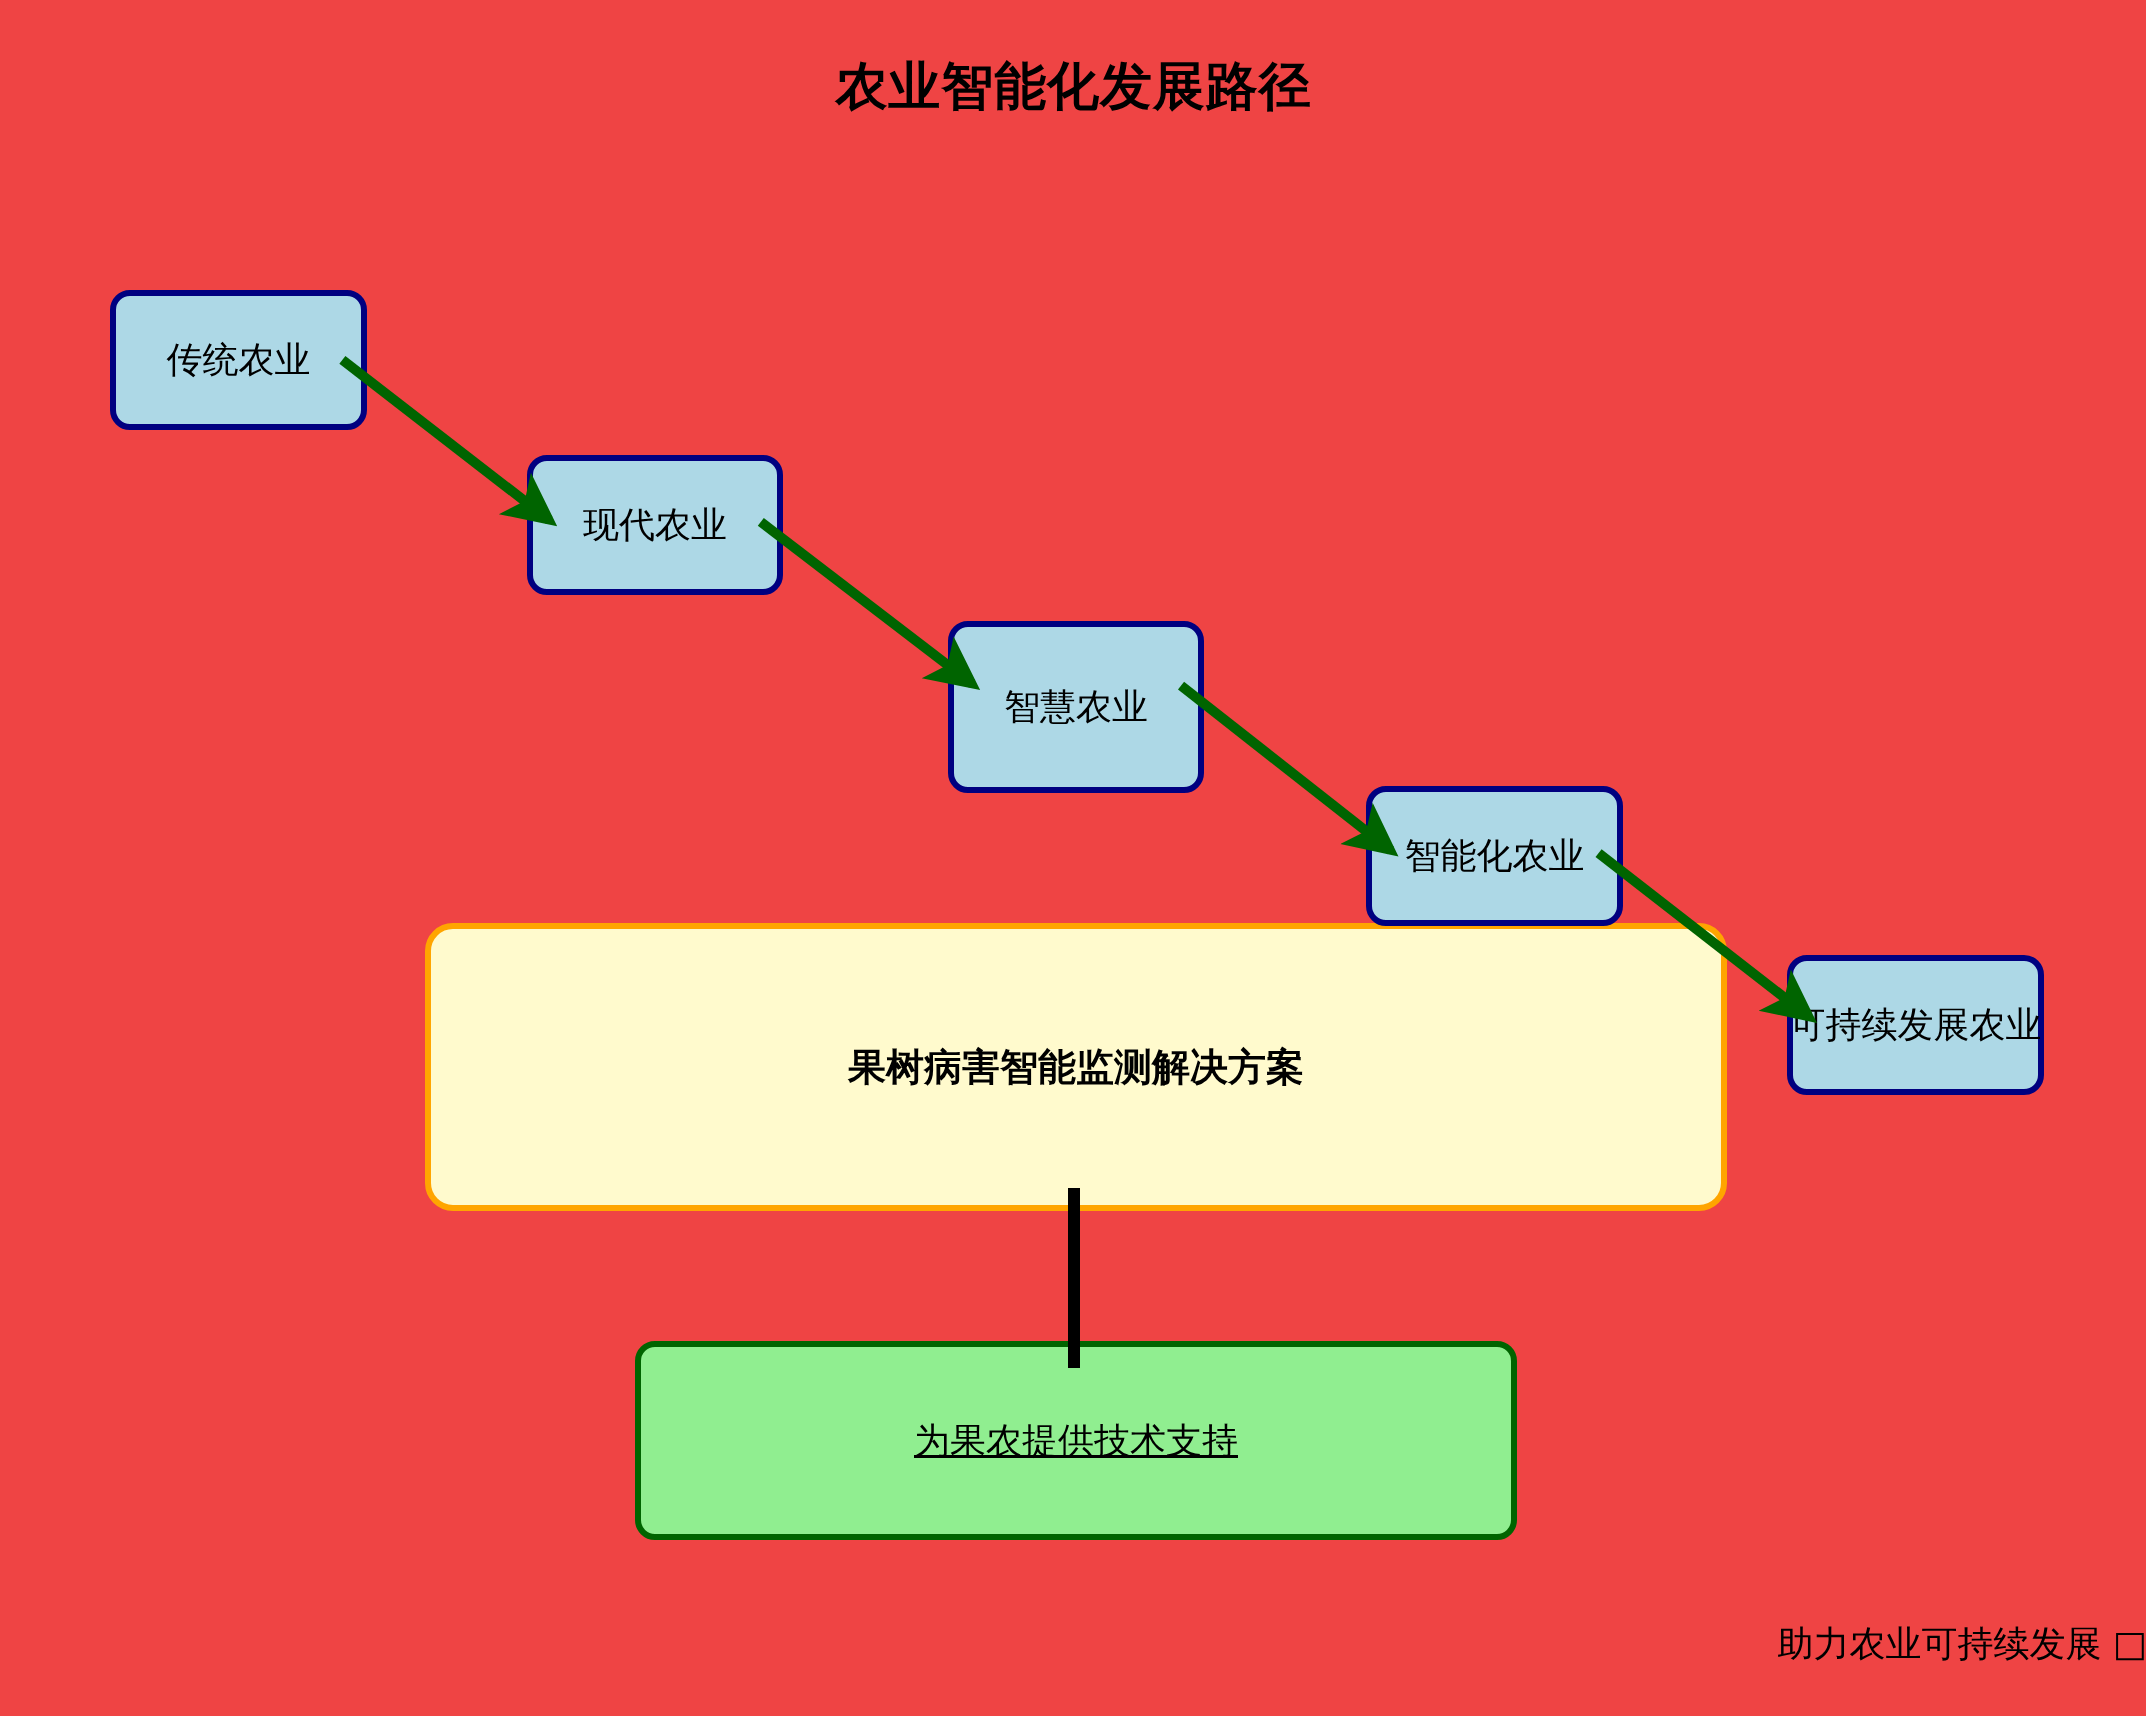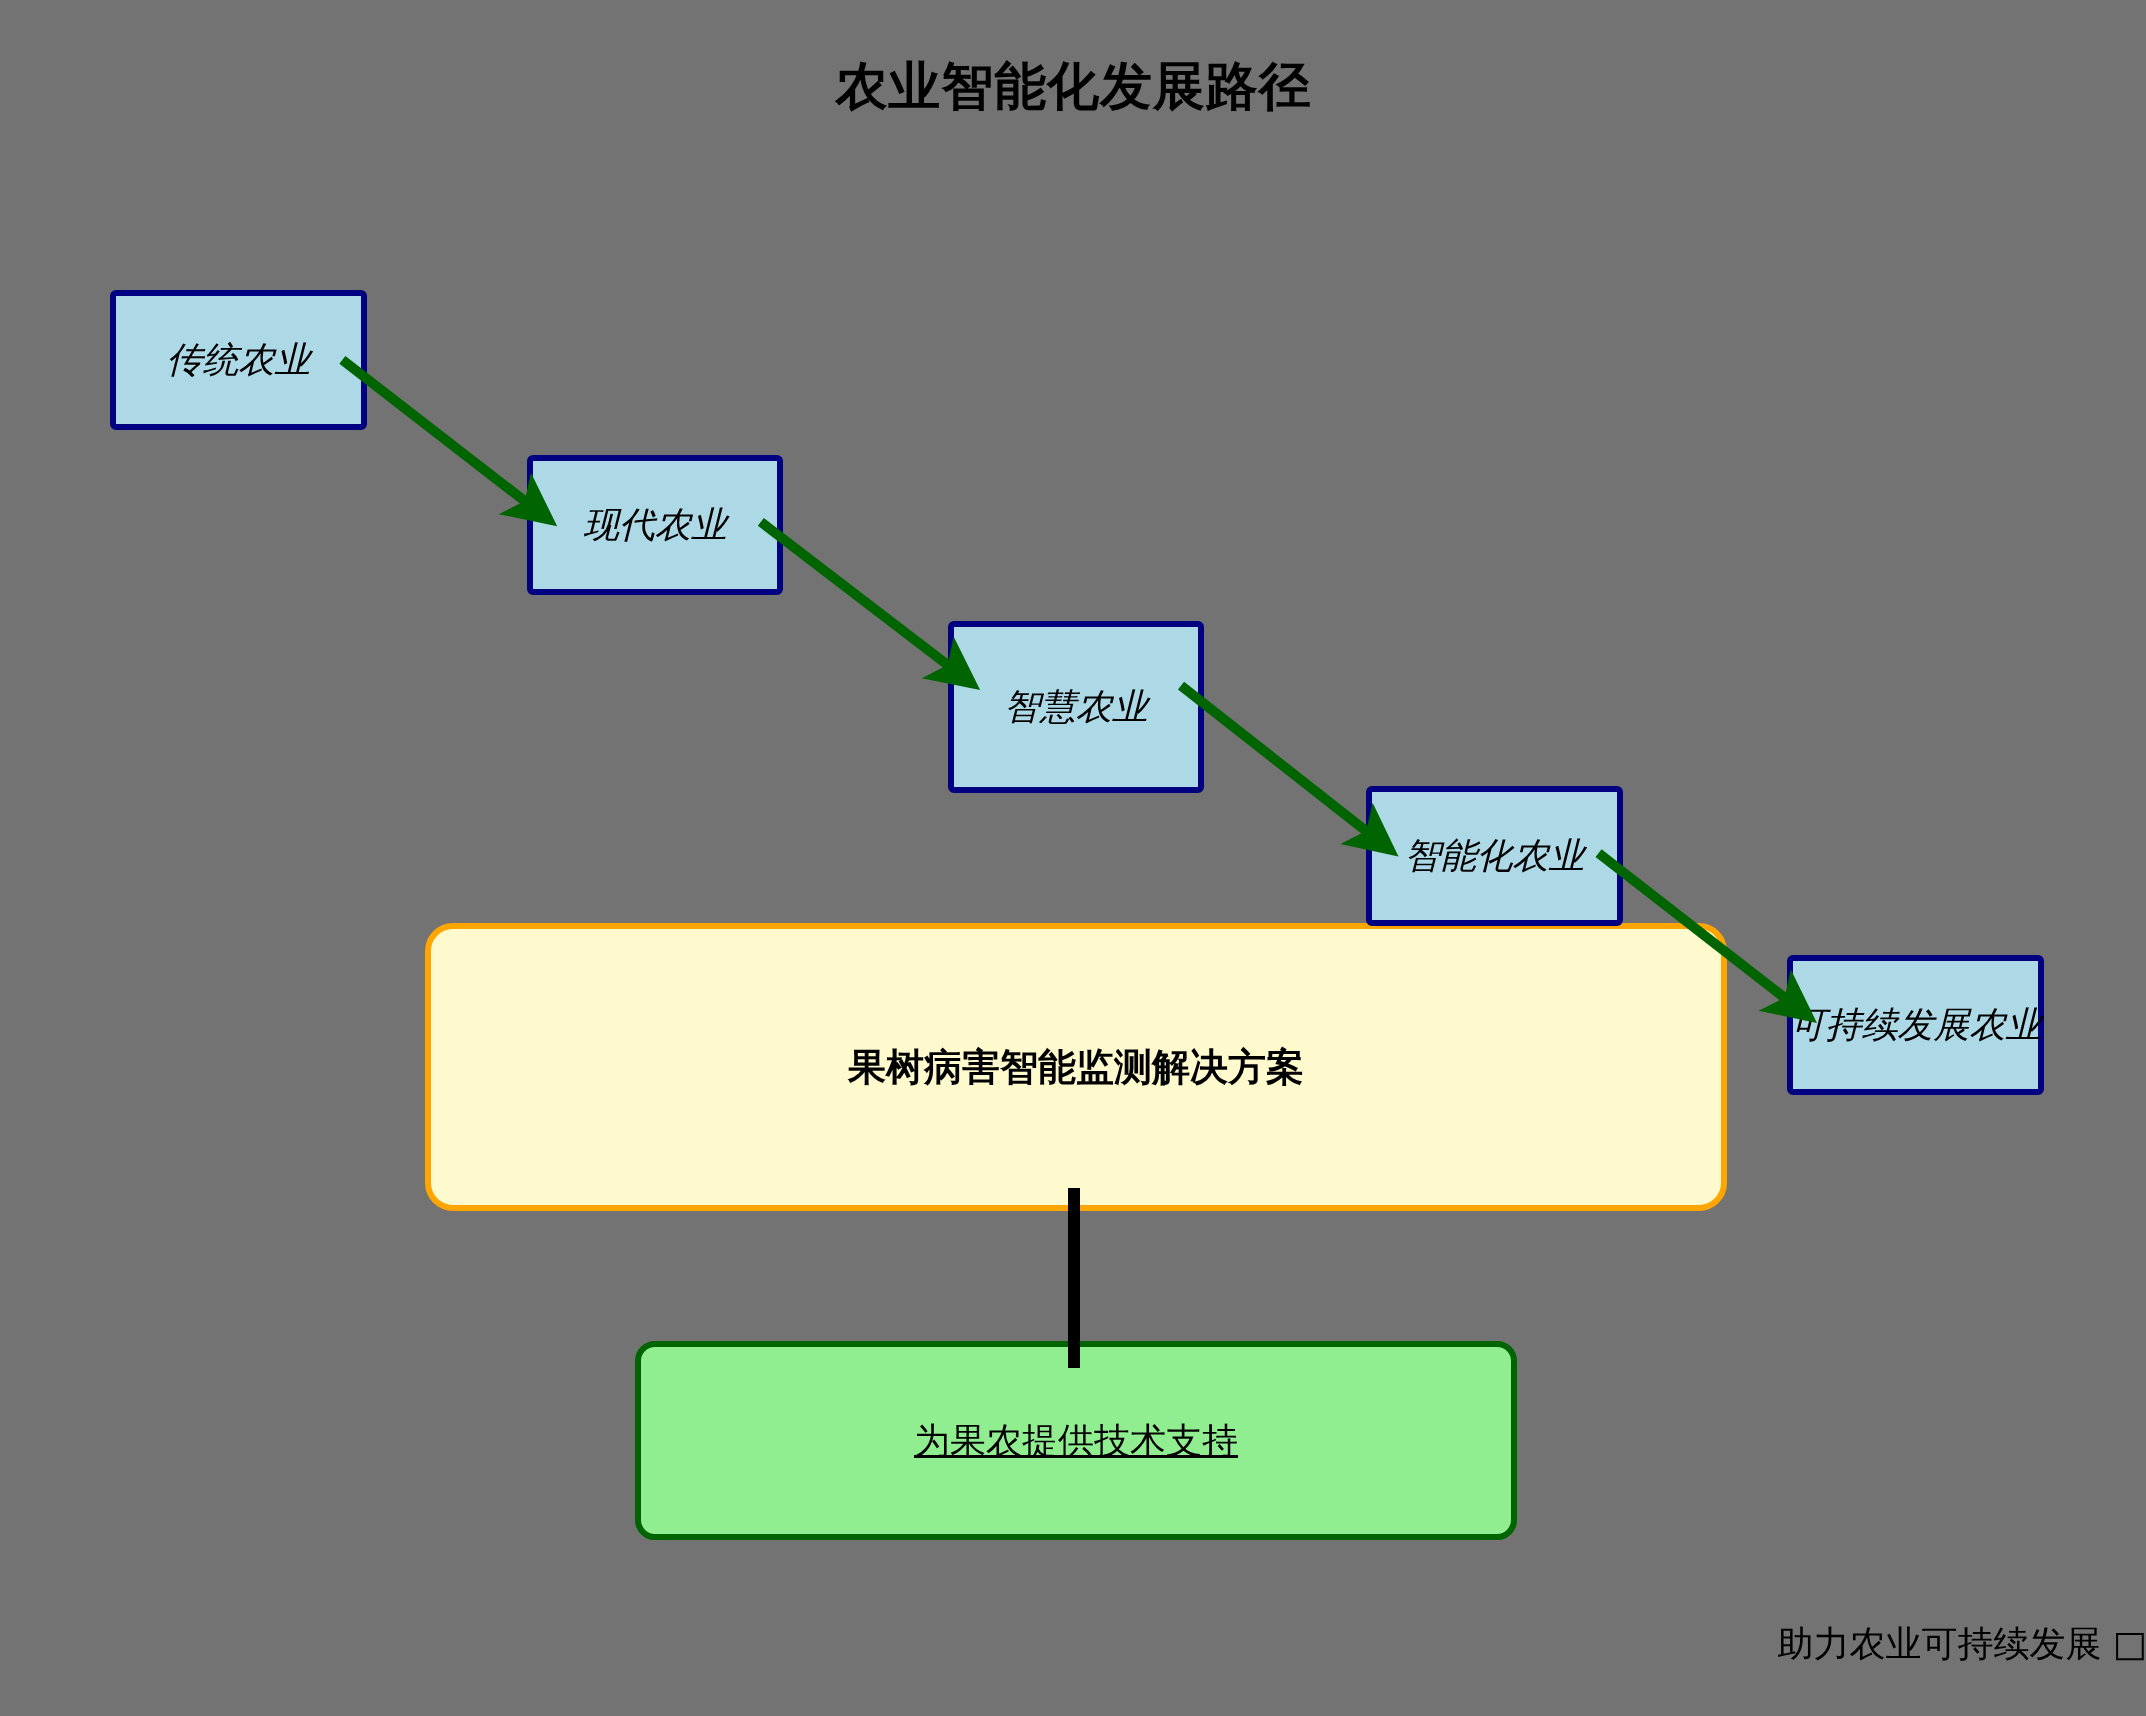--- a/index.html
+++ b/index.html
@@ -7,21 +7,21 @@
     padding: 0;
     background: #ffffff;
   }
   body {
     font-family: "DejaVu Sans", "Liberation Sans", sans-serif;
   }
   #canvas {
     position: relative;
     width: 2147px;
     height: 1716px;
-    background: #737373;
+    background: #ef4444;
     overflow: hidden;
   }
   #diagram-title {
     position: absolute;
     left: 0;
     top: 52px;
     width: 2147px;
     text-align: center;
     font-size: 52px;
     font-weight: bold;
@@ -36,23 +36,22 @@
     align-items: center;
     justify-content: center;
   }
   .node-label {
     white-space: nowrap;
     line-height: 1;
   }
   .stage-node {
     background: #ADD8E6;
     border: 6.3px solid #000080;
-    border-radius: 6px;
+    border-radius: 20px;
     z-index: 3;
-    font-style: italic;
   }
   .stage-node .node-label {
     font-size: 36px;
     color: #000000;
     font-weight: normal;
   }
   #node-stage-5 .node-label {
     
     position: absolute;
     left: 50%;

